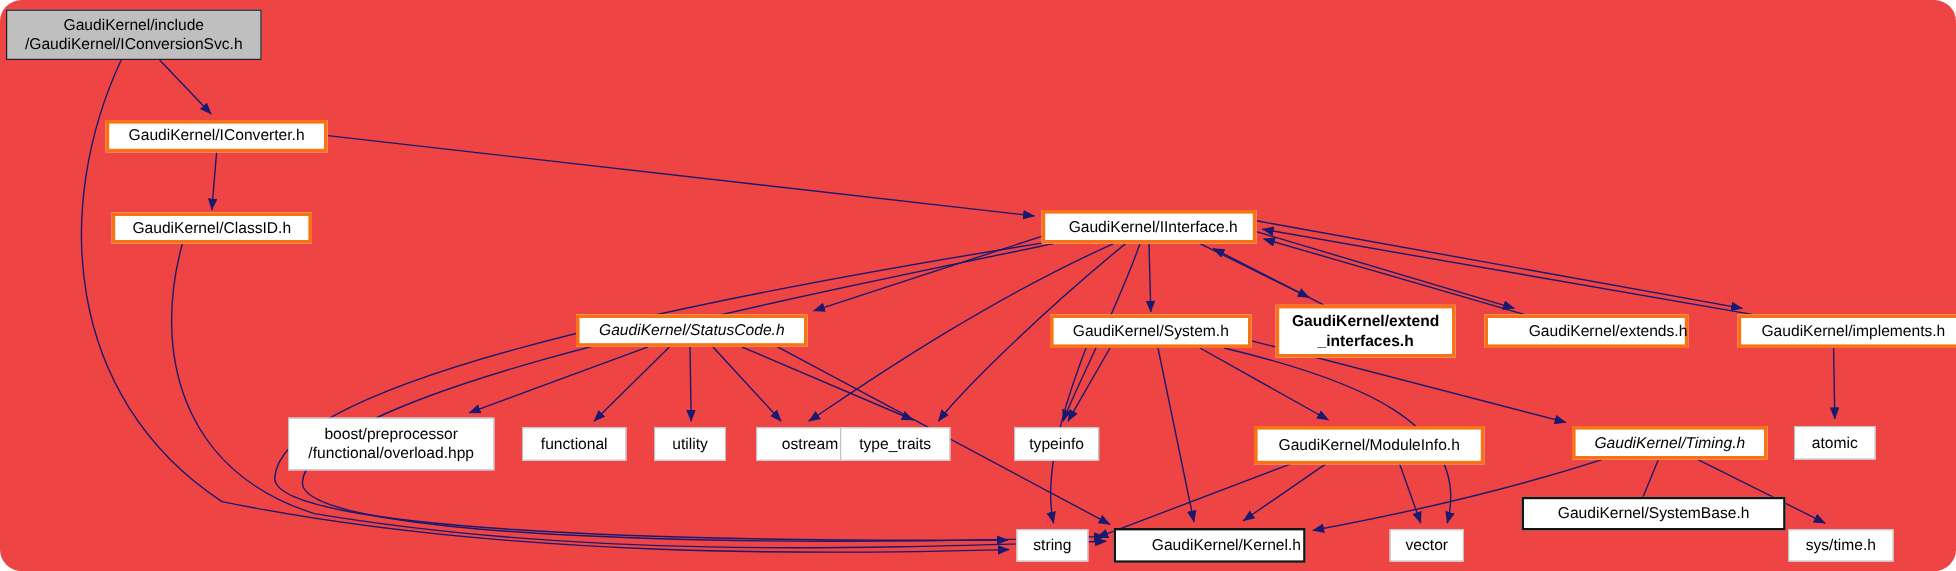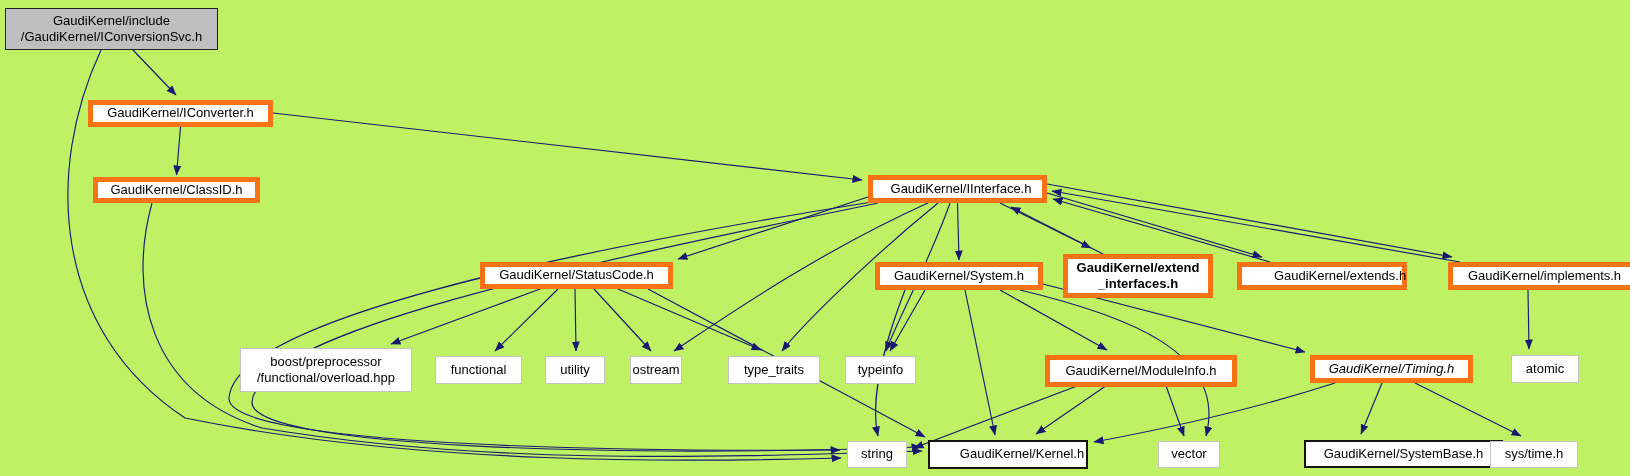--- a/index.html
+++ b/index.html
@@ -1,38 +1,39 @@
 <!DOCTYPE html>
 <html><head>
 <meta charset="utf-8">
 <style>
   html,body{margin:0;padding:0;background:#ffffff;}
   #canvas{
     position:relative;
     width:1630px;height:476px;
-    background:#bef264;
+    background:#ef4444;
     font-family:"Liberation Sans", sans-serif;
     overflow:hidden;
+    border-radius:18px;
   }
   #edge-layer{position:absolute;left:0;top:0;width:1630px;height:476px;}
   .node{
     position:absolute;
     box-sizing:border-box;
     display:flex;align-items:center;justify-content:center;
     text-align:center;
     font-size:13px;line-height:1.25;
     color:#000000;
     background:#ffffff;
     border:1px solid #3a3a3a;
     white-space:pre-line;
     padding:0 4px;
     cursor:default;
   }
   .node.root{background:#bfbfbf;border:1.4px solid #1f1f1f;}
-  .node.internal{border:5px solid #f97316;}
+  .node.internal{border:3px solid #f97316;}
   .node.internal-bold{border:2px solid #141414;}
   .node.external{border:1px solid #c3c3c3;}
 </style>
 </head>
 <body>
 
 <div id="canvas">
   <svg id="edge-layer" width="1630" height="476" viewBox="0 0 1630 476">
     <defs>
       <marker id="arrow" markerWidth="11" markerHeight="9" refX="9.5" refY="4" orient="auto" markerUnits="userSpaceOnUse">
@@ -78,35 +79,35 @@
         <path d="M1415,383 L1521,436" marker-end="url(#arrow)"></path>
         <path d="M1528,290 L1529,349" marker-end="url(#arrow)"></path>
       </g>
   </svg>
   <div id="node-layer">
       <div class="node root" style="left: 5px; top: 8px; width: 213px; height: 42px;">GaudiKernel/include
 /GaudiKernel/IConversionSvc.h</div>
       <div class="node internal" style="left: 88px; top: 100px; width: 185px; height: 27px;">GaudiKernel/IConverter.h</div>
       <div class="node internal" style="left: 93px; top: 177px; width: 167px; height: 26px;">GaudiKernel/ClassID.h</div>
       <div class="node internal" style="left: 868px; top: 175px; width: 179px; height: 28px; padding-left: 11px;">GaudiKernel/IInterface.h</div>
-      <div class="node internal" style="left: 480px; top: 262px; width: 193px; height: 27px;">GaudiKernel/StatusCode.h</div>
+      <div class="node internal" style="left: 480px; top: 262px; width: 193px; height: 27px; font-style: italic;">GaudiKernel/StatusCode.h</div>
       <div class="node internal" style="left: 875px; top: 262px; width: 168px; height: 28px;">GaudiKernel/System.h</div>
       <div class="node internal" style="left: 1063px; top: 254px; width: 150px; height: 44px; font-weight: bold;">GaudiKernel/extend
 _interfaces.h</div>
       <div class="node internal" style="left: 1237px; top: 262px; width: 170px; height: 28px; padding-left: 40px;">GaudiKernel/extends.h</div>
       <div class="node internal" style="left: 1448px; top: 262px; width: 193px; height: 28px;">GaudiKernel/implements.h</div>
       <div class="node external" style="left: 240px; top: 348px; width: 172px; height: 44px;">boost/preprocessor
 /functional/overload.hpp</div>
       <div class="node external" style="left: 435px; top: 356px; width: 87px; height: 28px;">functional</div>
       <div class="node external" style="left: 545px; top: 356px; width: 60px; height: 28px;">utility</div>
-      <div class="node external" style="left: 630px; top: 356px; width: 52px; height: 28px;">ostream</div>
-      <div class="node external" style="left: 728px; top: 356px; width: 92px; height: 28px;">type_traits</div>
+      <div class="node external" style="left: 630px; top: 356px; width: 90px; height: 28px;">ostream</div>
+      <div class="node external" style="left: 700px; top: 356px; width: 92px; height: 28px;">type_traits</div>
       <div class="node external" style="left: 845px; top: 356px; width: 71px; height: 28px;">typeinfo</div>
       <div class="node internal" style="left: 1045px; top: 355px; width: 192px; height: 32px;">GaudiKernel/ModuleInfo.h</div>
       <div class="node internal" style="left: 1310px; top: 355px; width: 163px; height: 28px; font-style: italic;">GaudiKernel/Timing.h</div>
-      <div class="node external" style="left: 1495px; top: 355px; width: 68px; height: 28px; margin-left: 16px;">atomic</div>
+      <div class="node external" style="left: 1495px; top: 355px; width: 68px; height: 28px;">atomic</div>
       <div class="node external" style="left: 847px; top: 441px; width: 60px; height: 27px; text-align: right;">string</div>
       <div class="node internal-bold" style="left: 928px; top: 440px; width: 160px; height: 29px; padding-left: 32px;">GaudiKernel/Kernel.h</div>
       <div class="node external" style="left: 1158px; top: 441px; width: 62px; height: 27px;">vector</div>
-      <div class="node internal-bold" style="left: 1268px; top: 440px; width: 199px; height: 28px; margin-left: 36px;">GaudiKernel/SystemBase.h</div>
+      <div class="node internal-bold" style="left: 1268px; top: 414px; width: 220px; height: 28px;">GaudiKernel/SystemBase.h</div>
       <div class="node external" style="left: 1490px; top: 441px; width: 88px; height: 27px;">sys/time.h</div>
     </div>
 </div>
 
 </body></html>

